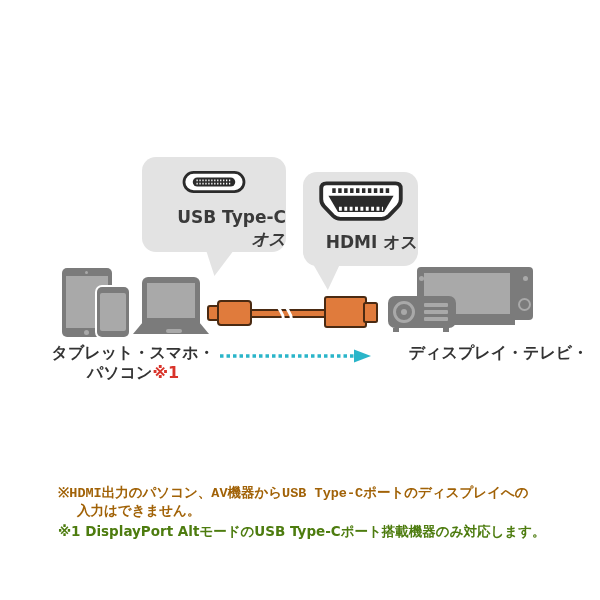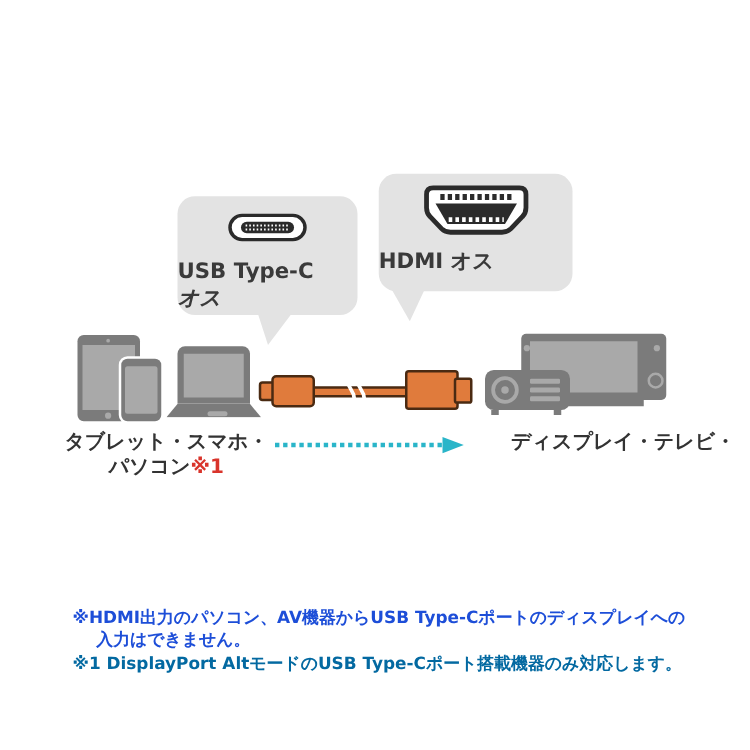--- a/index.html
+++ b/index.html
@@ -8,24 +8,24 @@
     font-family:"DejaVu Sans","Liberation Sans",sans-serif;
   }
   .abs{position:absolute;}
 
   
   .bubble{background:#e3e3e3;border-radius:14px;}
   .bubble-tail{position:absolute;background:#e3e3e3;}
   .bubble-usb{left:142px;top:157px;width:144px;height:95px;}
   .bubble-usb .bubble-tail{left:64px;top:93px;width:28px;height:26px;
     clip-path:polygon(0 0,100% 0,30% 100%);}
-  .bubble-hdmi{left:303px;top:139px;width:155px;height:94px;}
+  .bubble-hdmi{left:303px;top:172px;width:115px;height:94px;}
   .bubble-hdmi .bubble-tail{left:10px;top:92px;width:27px;height:26px;
     clip-path:polygon(0 0,100% 0,55% 100%);}
-  .bubble-text{position:absolute;left:0;width:100%;text-align:left;
+  .bubble-text{position:absolute;left:0;width:100%;text-align:right;
     color:#3a3a3a;font-weight:bold;font-size:17px;line-height:21px;}
   .usb-line1{top:50px;}
   .usb-line2{top:72px;font-style:italic;}
   .hdmi-line{top:60px;}
   .icon-usb{position:absolute;left:50%;transform:translateX(-50%);top:13px;}
   .icon-hdmi{position:absolute;left:50%;transform:translateX(-50%);top:8px;}
 
   
   .dev{background:#7b7b7b;}
   .dev-light{background:#a9a9a9;}
@@ -59,23 +59,23 @@
 
   
   .dev-label{position:absolute;text-align:center;color:#333;font-weight:bold;
     font-size:16px;line-height:20px;}
   .label-src{left:38px;top:343px;width:190px;}
   .label-dst{left:385px;top:343px;width:185px;margin-left:21px;}
   .ref-red{color:#d9342b;}
 
   
   .notes{left:58px;top:485px;width:500px;font-weight:bold;font-size:13.5px;line-height:18px;}
-  .note-teal{color:#1d4ed8;}
+  .note-teal{color:#a16207;font-family:Liberation Mono, monospace;}
   .note-indent{padding-left:19px;}
-  .note-red{color:#0369a1;margin-top:1px;}
+  .note-red{color:#4d7c0f;margin-top:1px;}
 </style>
 </head>
 <body>
 
 <div class="canvas">
 
   <div class="abs bubble bubble-usb">
     <div class="bubble-tail"></div>
     <svg class="icon-usb" width="66" height="24" viewBox="0 0 70 26">
       <rect x="2.5" y="2.5" width="65" height="21" rx="10.5" fill="#ffffff" stroke="#2b2b2b" stroke-width="3"></rect>

